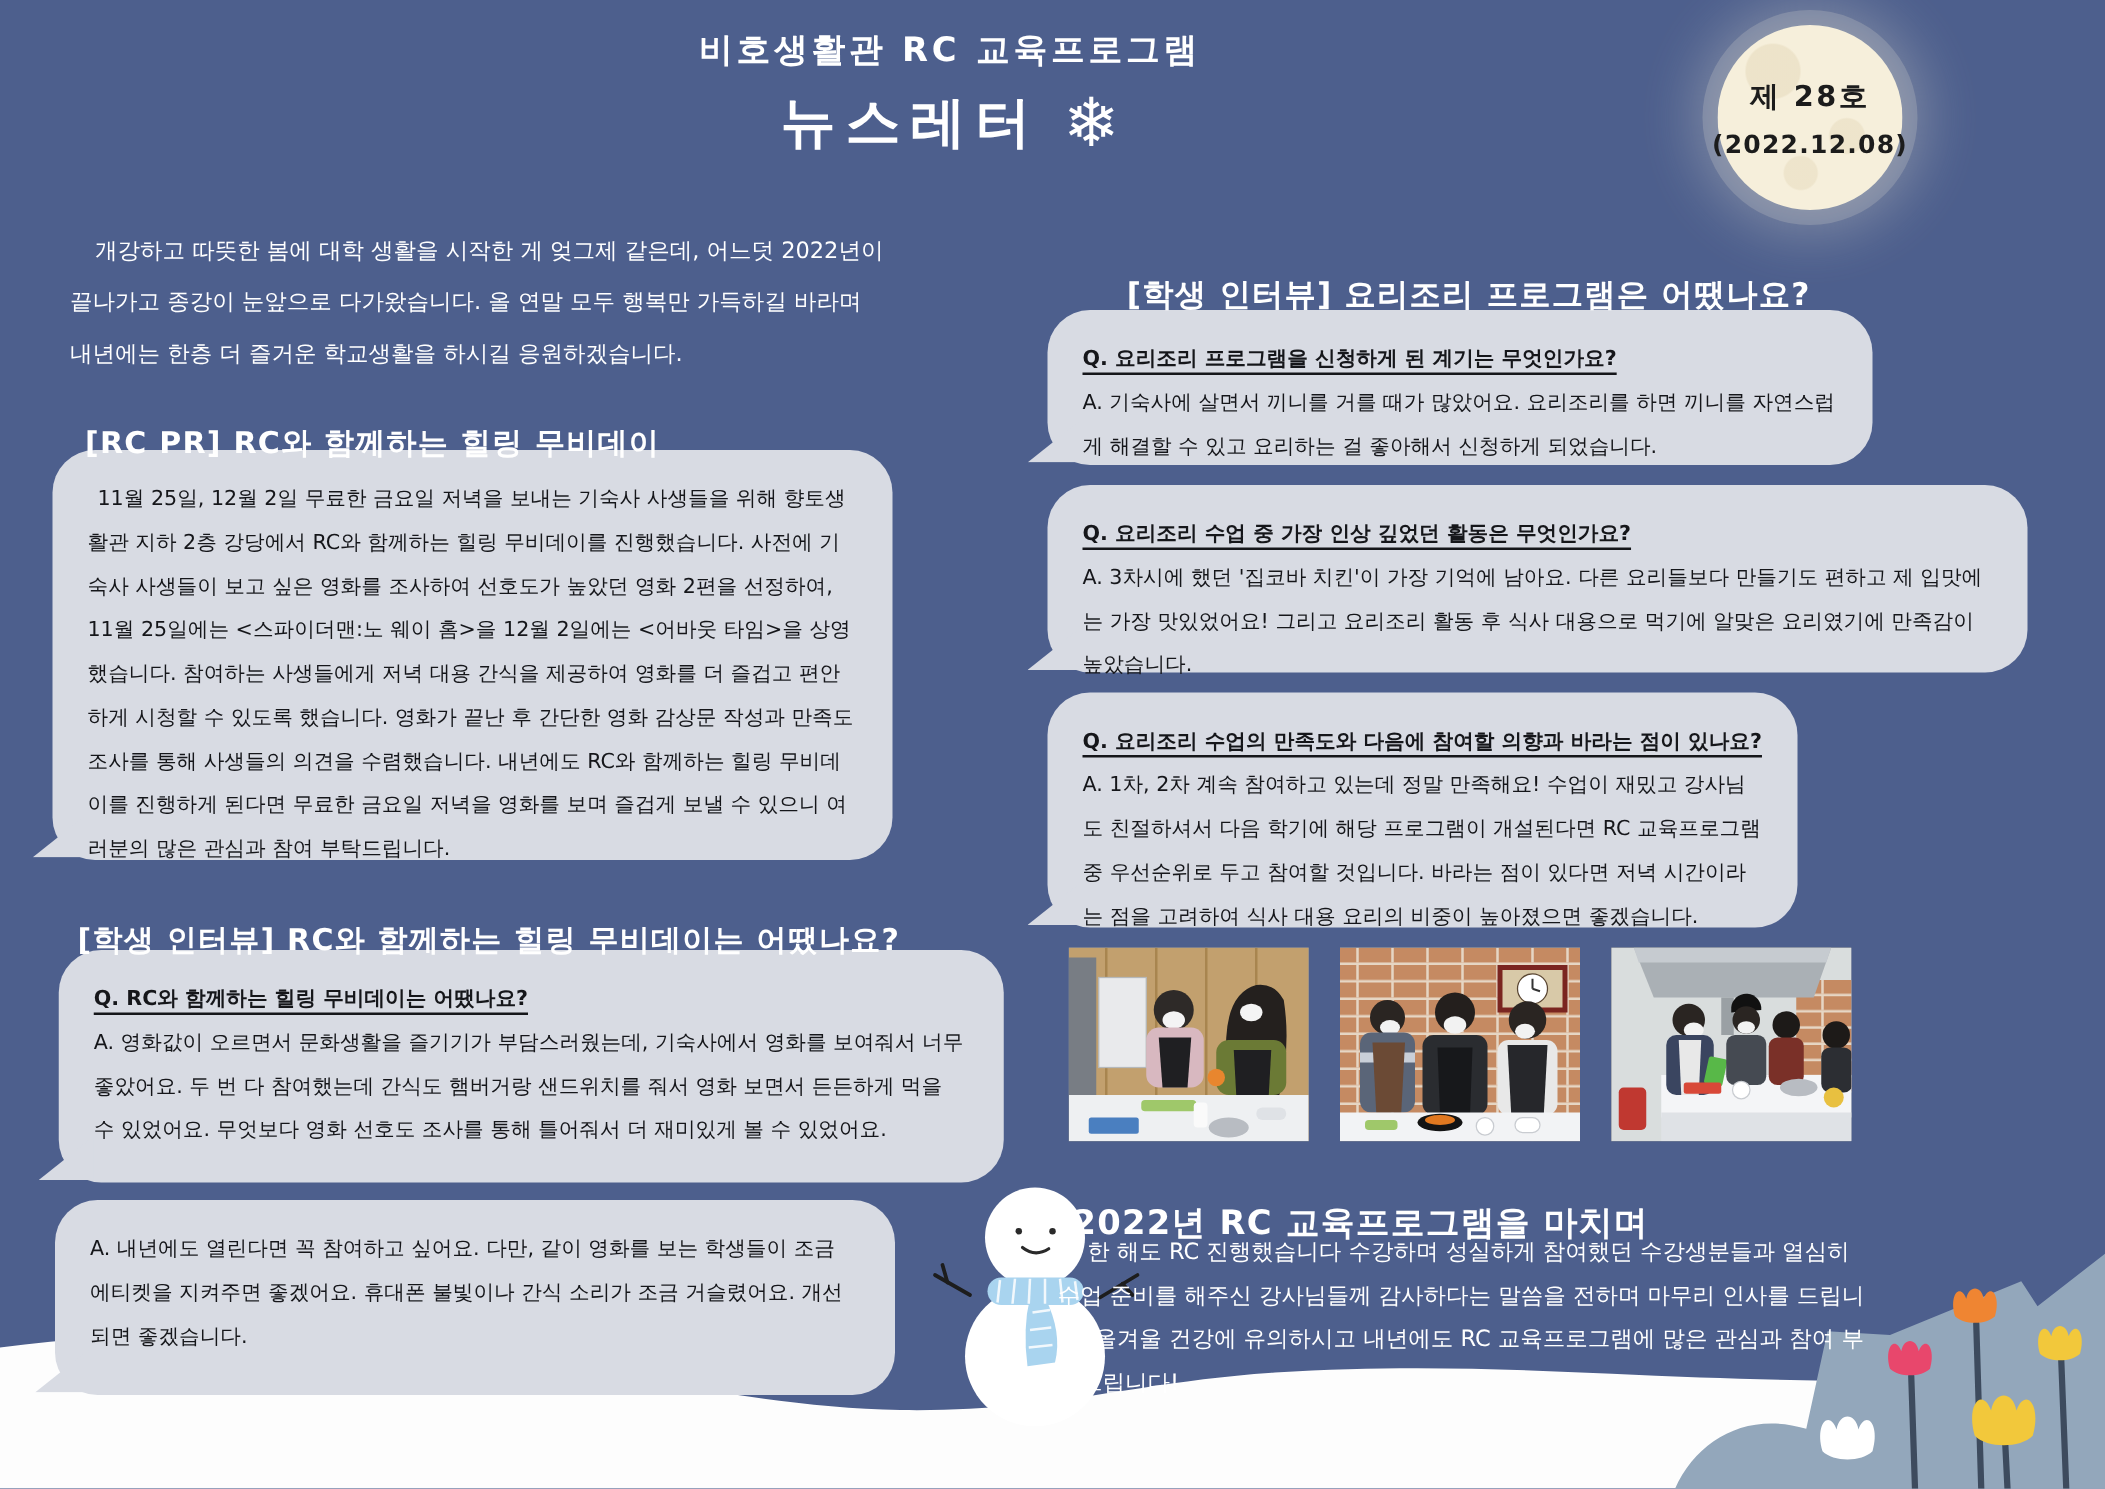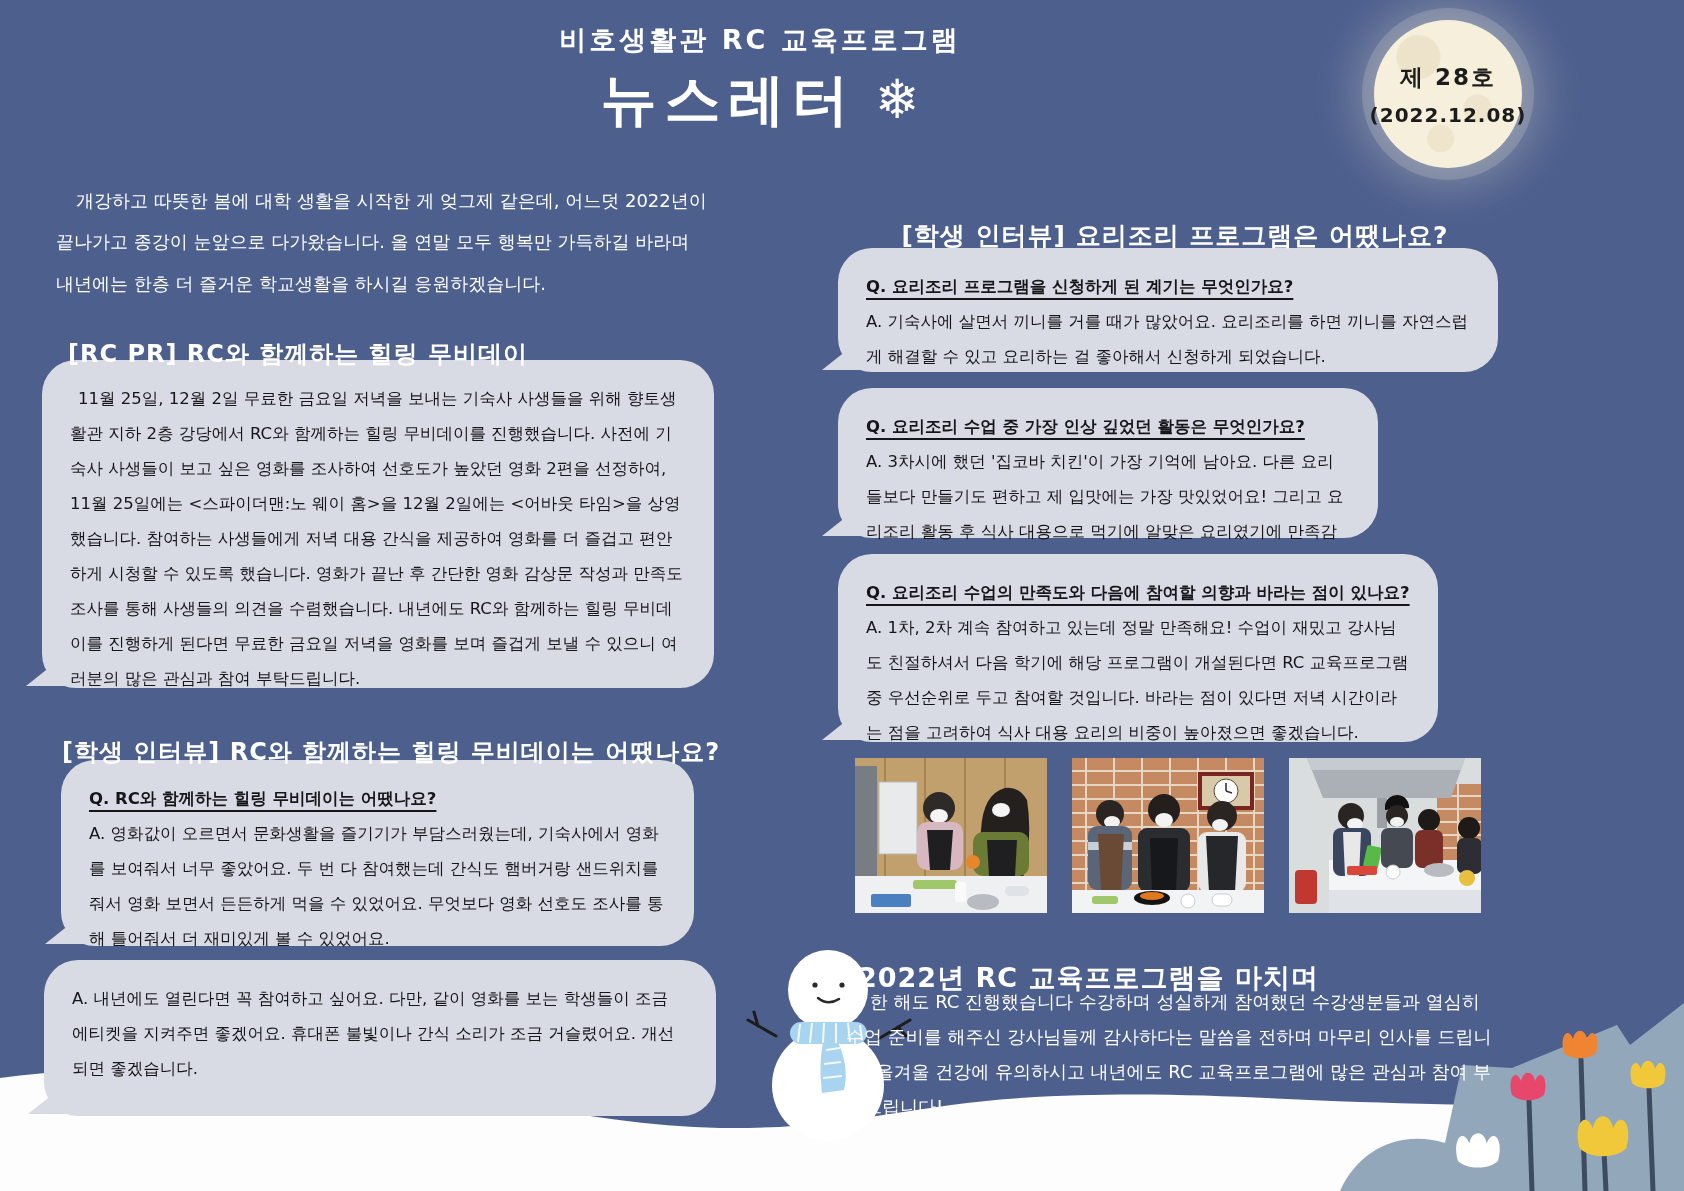--- a/index.html
+++ b/index.html
@@ -16,21 +16,21 @@
     background:var(--bg);
     font-family:"DejaVu Sans", sans-serif;
     color:#fff;
   }
   .abs{position:absolute;}
 
   
   .header{left:400px;top:22px;width:720px;text-align:center;z-index:6;}
   .subtitle{font-size:27px;font-weight:bold;letter-spacing:3px;}
   .title-row{margin-top:14px;display:flex;align-items:center;justify-content:center;gap:18px;}
-  .title{font-size:56px;font-weight:bold;letter-spacing:8px;line-height:1;}
+  .title{font-size:44px;font-weight:bold;letter-spacing:8px;line-height:1;}
   .snowflake{font-size:54px;line-height:1;}
 
   
   .moon{
     left:1374px;top:20px;width:148px;height:148px;border-radius:50%;
     background:
       radial-gradient(circle at 30% 25%, rgba(236,226,200,.9) 0 14%, rgba(236,226,200,0) 15%),
       radial-gradient(circle at 70% 60%, rgba(236,226,200,.8) 0 10%, rgba(236,226,200,0) 11%),
       radial-gradient(circle at 45% 80%, rgba(236,226,200,.8) 0 9%, rgba(236,226,200,0) 10%),
       var(--moon);
@@ -56,24 +56,24 @@
     border-radius:34px;padding:22px 28px;z-index:4;box-sizing:border-box;
   }
   .bubble::after{
     content:"";position:absolute;left:-16px;bottom:2px;width:44px;height:38px;
     background:var(--card);
     clip-path:polygon(0 100%, 100% 8%, 100% 100%);
   }
   .bubble p{margin:0;font-size:16.5px;line-height:2.12;}
   .box-movie{left:42px;top:360px;width:672px;height:328px;}
   .box-movie p{text-indent:8px;}
-  .box-l1{left:61px;top:760px;width:633px;height:186px;}
+  .box-l1{left:47px;top:760px;width:756px;height:186px;}
   .box-l2{left:44px;top:960px;width:672px;height:156px;}
   .box-r1{left:838px;top:248px;width:660px;height:124px;}
-  .box-r2{left:838px;top:388px;width:540px;height:150px;}
+  .box-r2{left:838px;top:388px;width:784px;height:150px;}
   .box-r3{left:838px;top:554px;width:600px;height:188px;}
   .q{font-weight:bold;text-decoration:underline;text-underline-offset:6px;text-decoration-thickness:2px;}
 
   
   .photos{left:855px;top:758px;display:flex;gap:25px;z-index:5;}
   .photo{width:192px;height:155px;overflow:hidden;background:#999;}
   .photo svg{display:block;}
 
   
   .snow-svg{left:0;top:1030px;z-index:1;}

